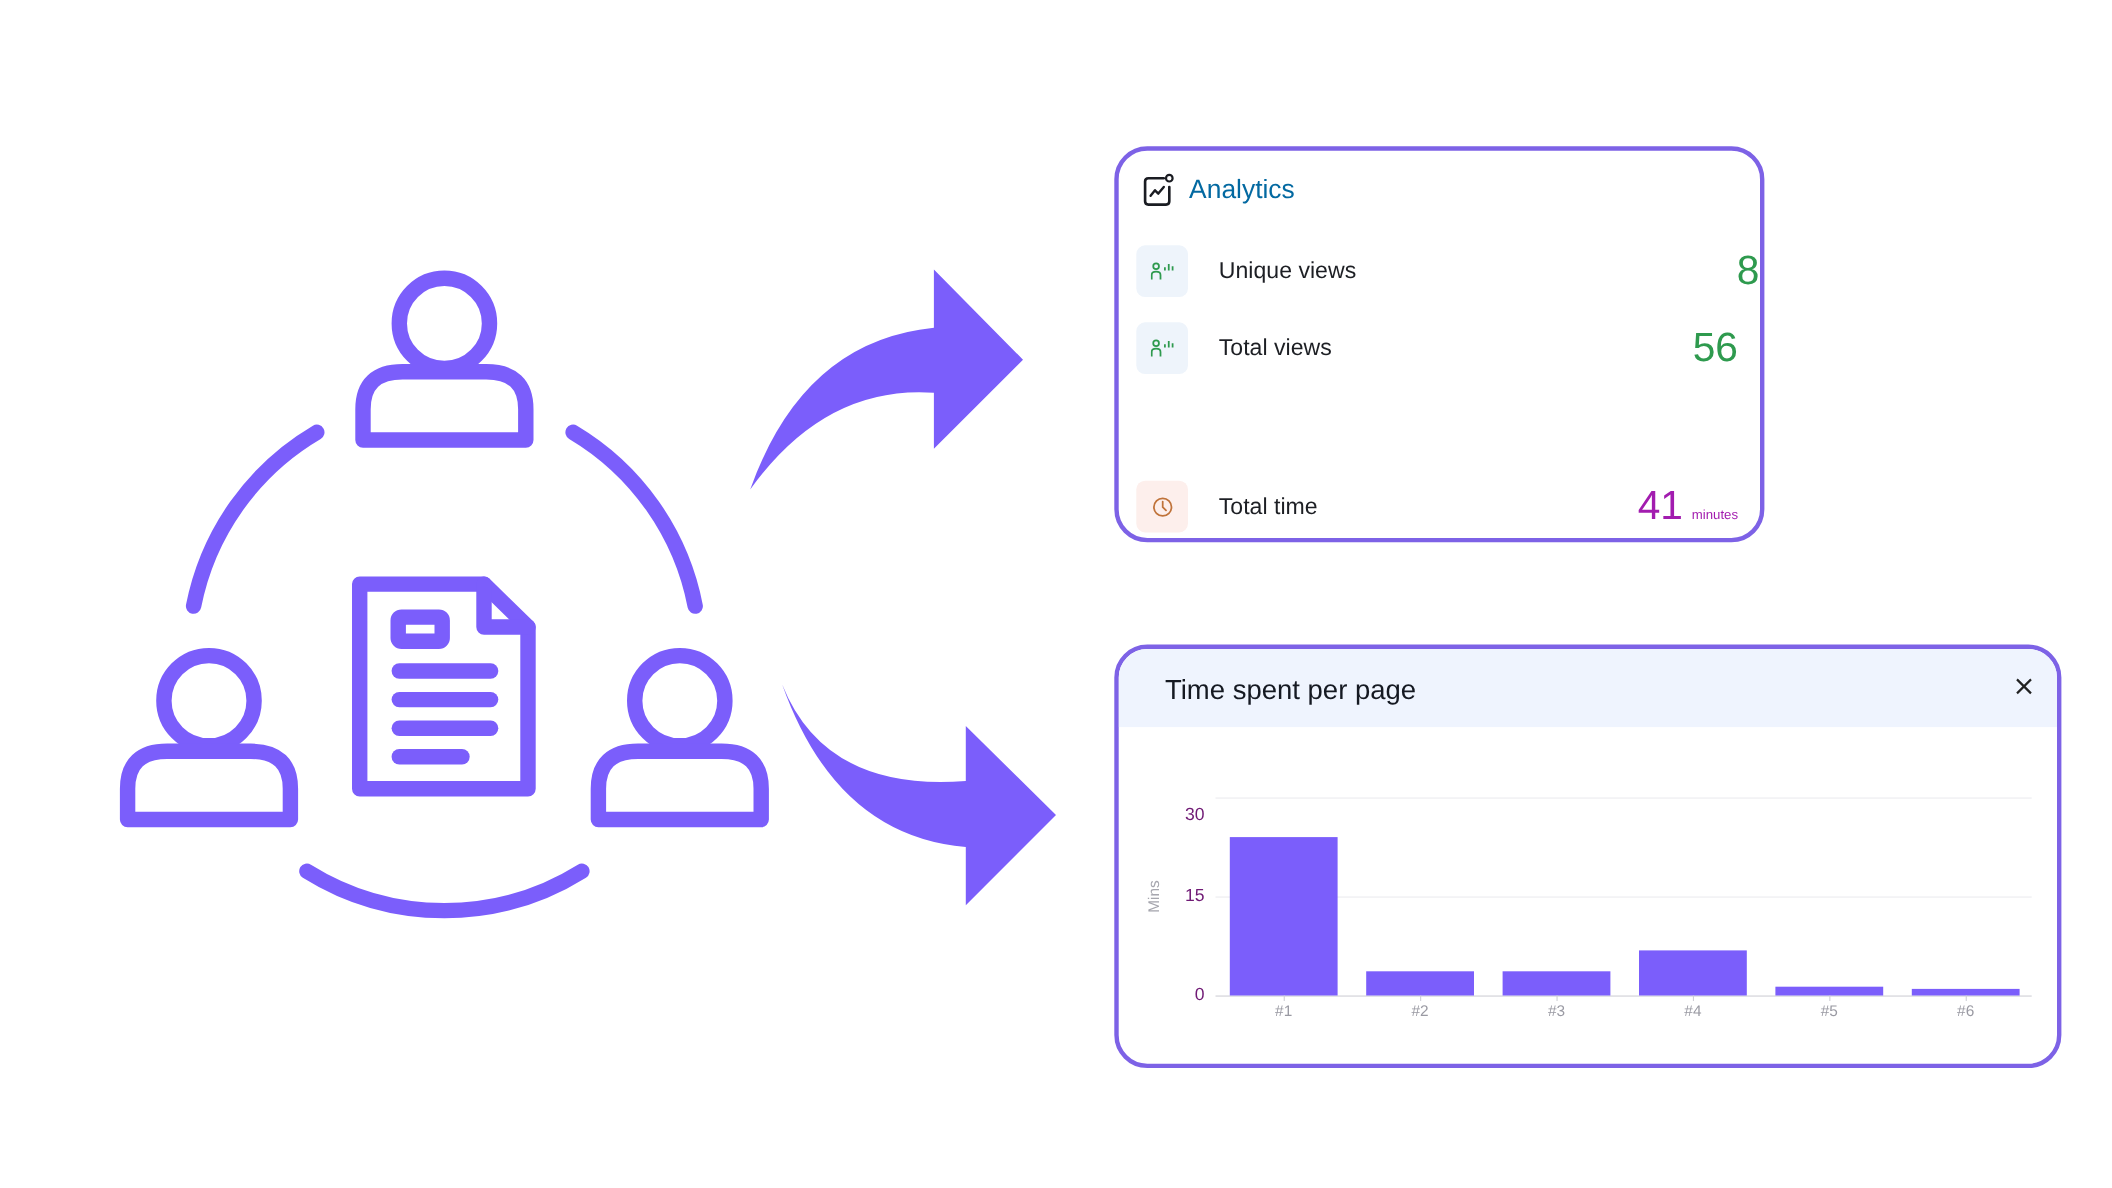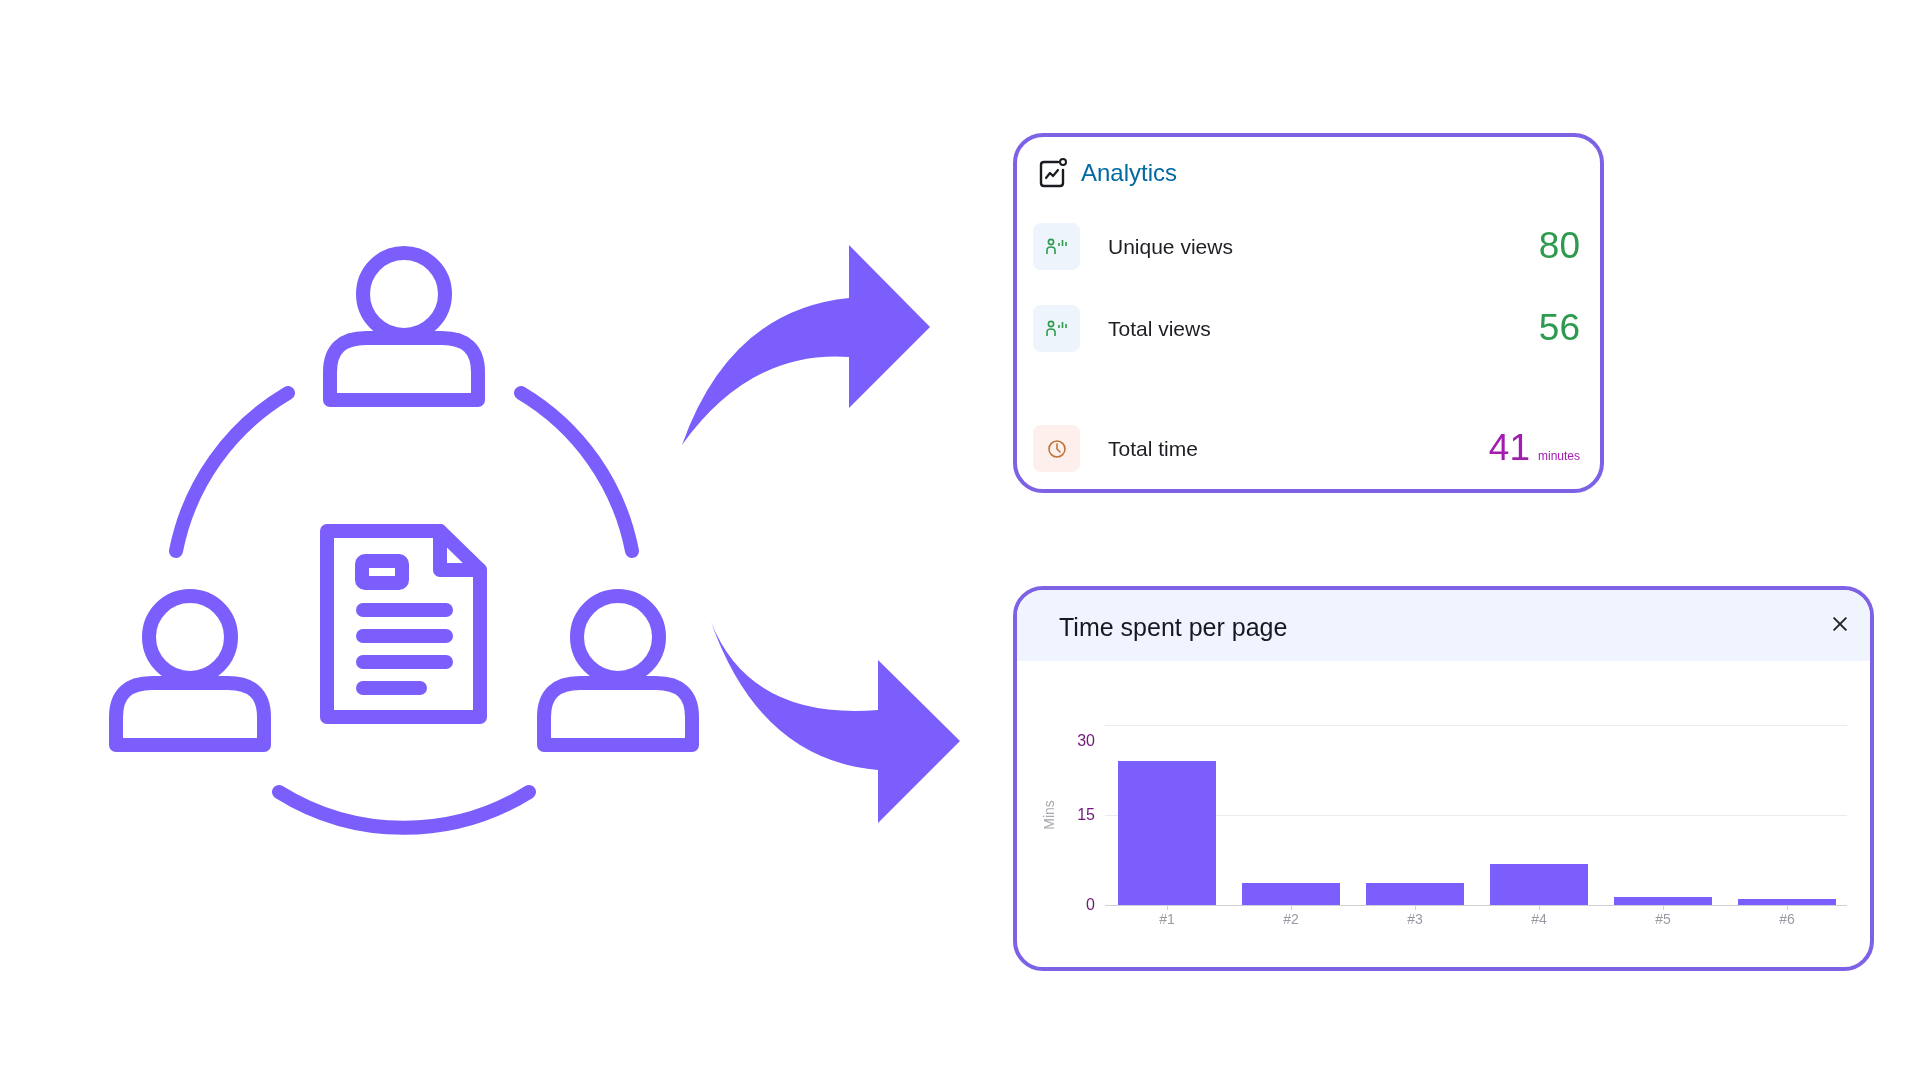--- a/index.html
+++ b/index.html
@@ -104,54 +104,54 @@
 </svg>
 
 <div id="analytics-card" class="card">
   <svg class="card-header-icon" viewBox="0 0 30 32">
     <path d="M 20 5 L 6 5 Q 3 5 3 8 L 3 26 Q 3 29 6 29 L 22 29 Q 25 29 25 26 L 25 13" fill="none" stroke="#1a1c22" stroke-width="2.4" stroke-linecap="round"></path>
     <circle cx="25" cy="5" r="3" fill="none" stroke="#1a1c22" stroke-width="2"></circle>
     <path d="M 8 21 L 12 16 L 15 19 L 20 13" fill="none" stroke="#1a1c22" stroke-width="2.2" stroke-linecap="round" stroke-linejoin="round"></path>
   </svg>
   <div class="card-title">Analytics</div>
 
-  <div class="metric-row" style="top:86px;">
+  <div class="metric-row" style="top:86px;padding-left:40px;">
     <div class="metric-icon-box" style="background:#EEF4FB;">
       <svg width="22" height="20" viewBox="0 0 22 20">
           <circle cx="5" cy="5" r="2.6" fill="none" stroke="#2E9A4E" stroke-width="1.6"></circle>
           <path d="M1 17 L1 13 Q1 10 5 10 Q9 10 9 13 L9 17" fill="none" stroke="#2E9A4E" stroke-width="1.6"></path>
           <line x1="13" y1="6" x2="13" y2="9" stroke="#2E9A4E" stroke-width="1.6"></line>
           <line x1="16.5" y1="3" x2="16.5" y2="9" stroke="#2E9A4E" stroke-width="1.6"></line>
           <line x1="20" y1="5" x2="20" y2="9" stroke="#2E9A4E" stroke-width="1.6"></line>
         </svg>
     </div>
     <div class="metric-label">Unique views</div>
     <div class="metric-value" style="color:#2E9A4E;">
       <span>80</span>
     </div>
   </div>
 
-  <div class="metric-row" style="top:168px;">
+  <div class="metric-row" style="top:156px;">
     <div class="metric-icon-box" style="background:#EEF4FB;">
       <svg width="22" height="20" viewBox="0 0 22 20">
           <circle cx="5" cy="5" r="2.6" fill="none" stroke="#2E9A4E" stroke-width="1.6"></circle>
           <path d="M1 17 L1 13 Q1 10 5 10 Q9 10 9 13 L9 17" fill="none" stroke="#2E9A4E" stroke-width="1.6"></path>
           <line x1="13" y1="6" x2="13" y2="9" stroke="#2E9A4E" stroke-width="1.6"></line>
           <line x1="16.5" y1="3" x2="16.5" y2="9" stroke="#2E9A4E" stroke-width="1.6"></line>
           <line x1="20" y1="5" x2="20" y2="9" stroke="#2E9A4E" stroke-width="1.6"></line>
         </svg>
     </div>
     <div class="metric-label">Total views</div>
     <div class="metric-value" style="color:#2E9A4E;">
       <span>56</span>
     </div>
   </div>
 
 
-  <div class="metric-row" style="top:288px;">
+  <div class="metric-row" style="top:300px;">
     <div class="metric-icon-box" style="background:#FDEFEC;">
       <svg width="20" height="20" viewBox="0 0 20 20">
           <circle cx="10" cy="10" r="8" fill="none" stroke="#C0733A" stroke-width="1.6"></circle>
           <path d="M10 5 L10 10 L13 13" fill="none" stroke="#C0733A" stroke-width="1.6" stroke-linecap="round"></path>
         </svg>
     </div>
     <div class="metric-label">Total time</div>
     <div class="metric-value" style="color:#a21caf;">
       <span>41</span>
       <span class="metric-unit">minutes</span>

